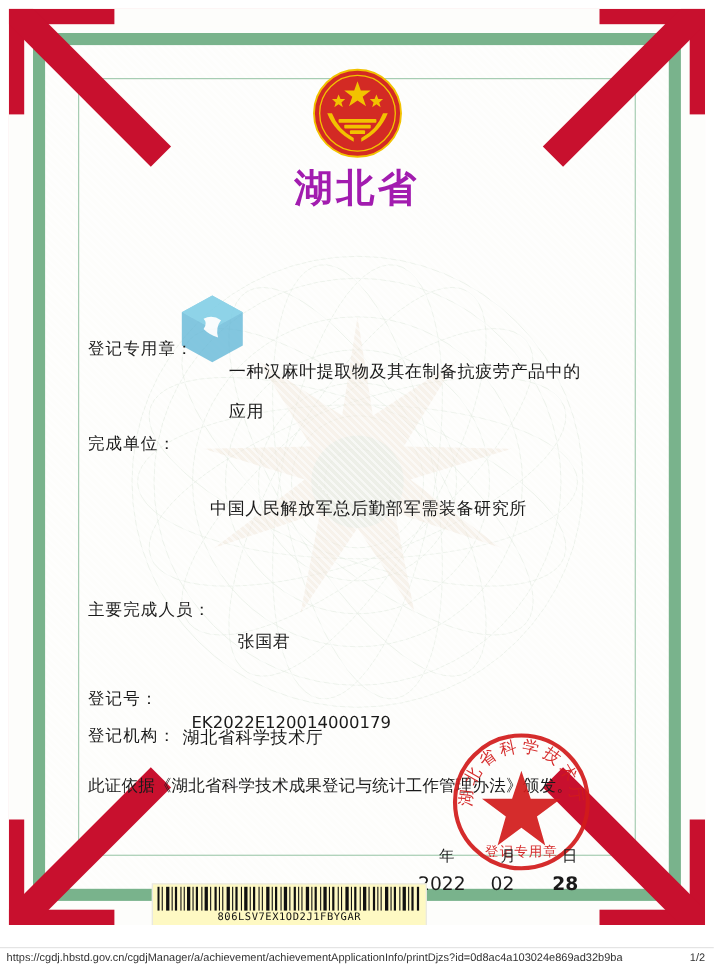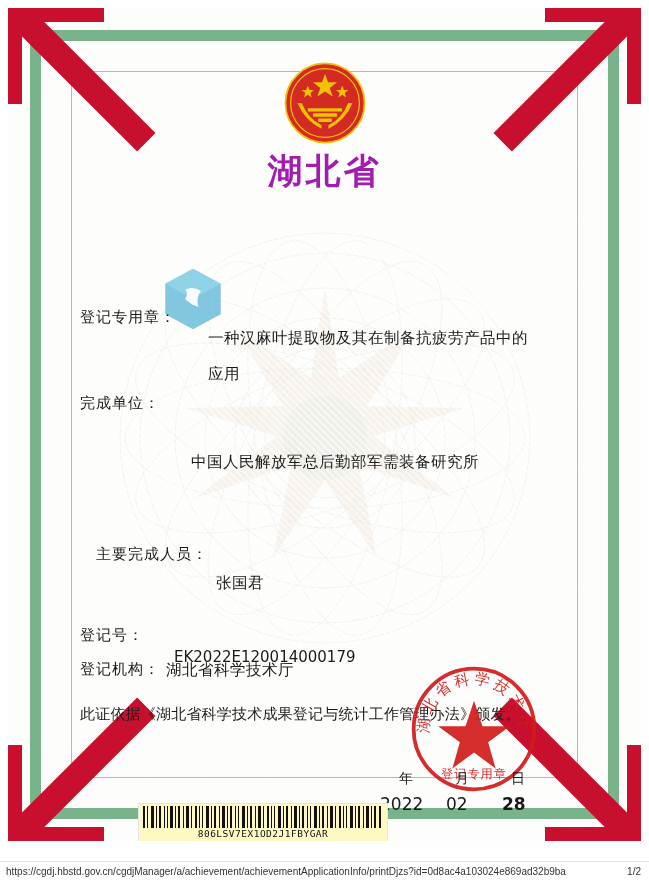--- a/index.html
+++ b/index.html
@@ -171,21 +171,21 @@
   .field-value.big { font-size: 15.5px; }
 
   .lbl-name     { left: 72px;  top: 300px; }
   .val-name1    { left: 200px; top: 320px; }
   .val-name2    { left: 200px; top: 345px; margin-top: 11px; }
 
   .lbl-unit     { left: 72px;  top: 386px; }
   .val-unit1    { left: 183px; top: 412px; margin-top: 32px; }
   .val-unit2    { left: 178px; top: 436px; }
 
-  .lbl-person   { left: 72px;  top: 537px; margin-left: 16px; }
+  .lbl-person   { left: 72px;  top: 537px; }
   .val-person   { left: 208px; top: 565px; }
 
   .lbl-regno    { left: 72px;  top: 618px; }
   .val-regno    { left: 166px; top: 640px; font-family: "DejaVu Sans", sans-serif; font-size: 15px; letter-spacing: 0px;}
 
   .lbl-org      { left: 72px;  top: 652px; }
   .val-org      { left: 158px; top: 652px; }
 
   .legal {
     position: absolute;

